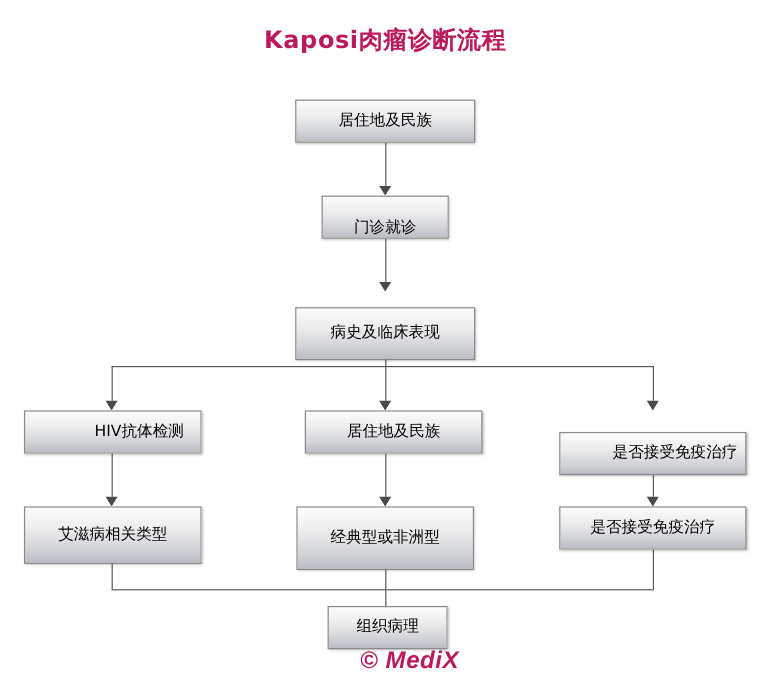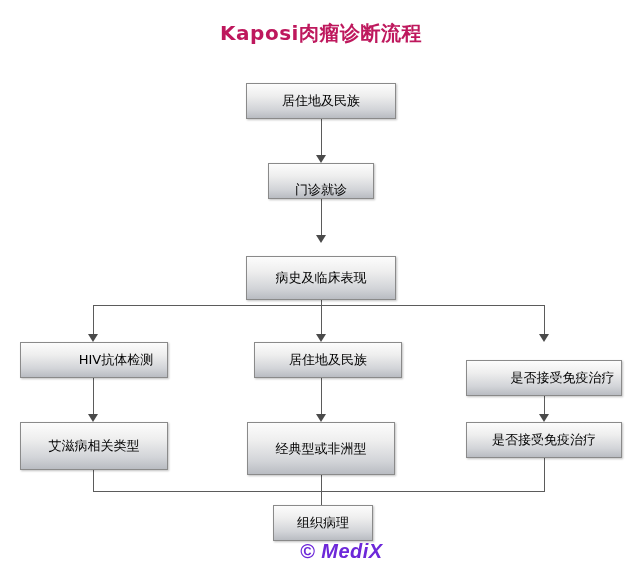--- a/index.html
+++ b/index.html
@@ -60,21 +60,21 @@
     border-right: 5px solid transparent;
     border-top: 8px solid #4a4a4a;
   }
   #watermark {
     position: absolute;
     left: 300px;
     top: 540px;
     font-size: 20px;
     font-weight: bold;
     font-style: italic;
-    color: #6d28d9;
+    color: #be185d;
     font-family: "Liberation Sans", sans-serif;
     text-shadow: 1px 1px 0 rgba(255,255,255,0.8);
     letter-spacing: 0.5px;
   }
 </style>
 </head>
 <body>
 
 <div id="canvas">
 

